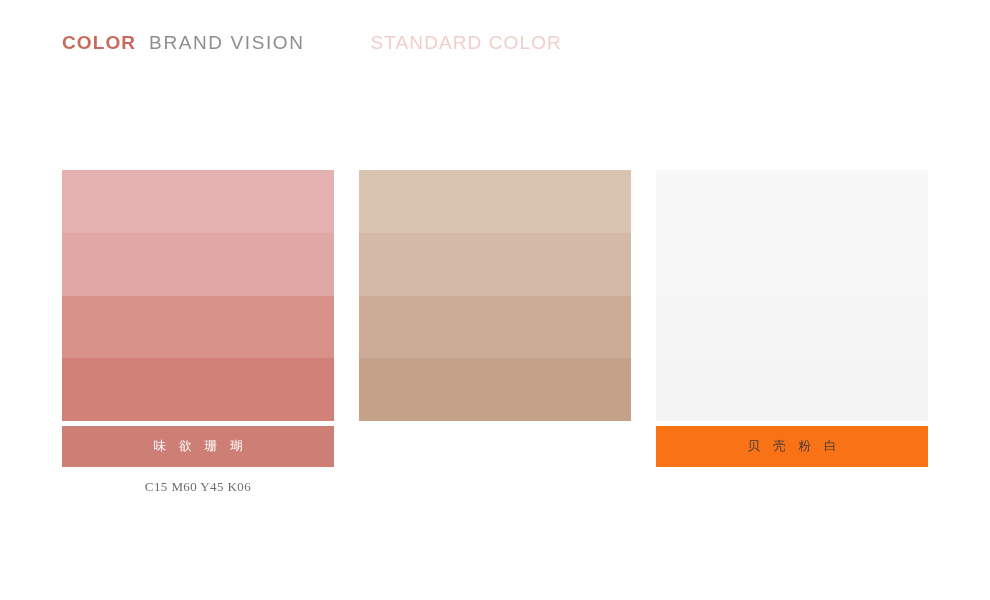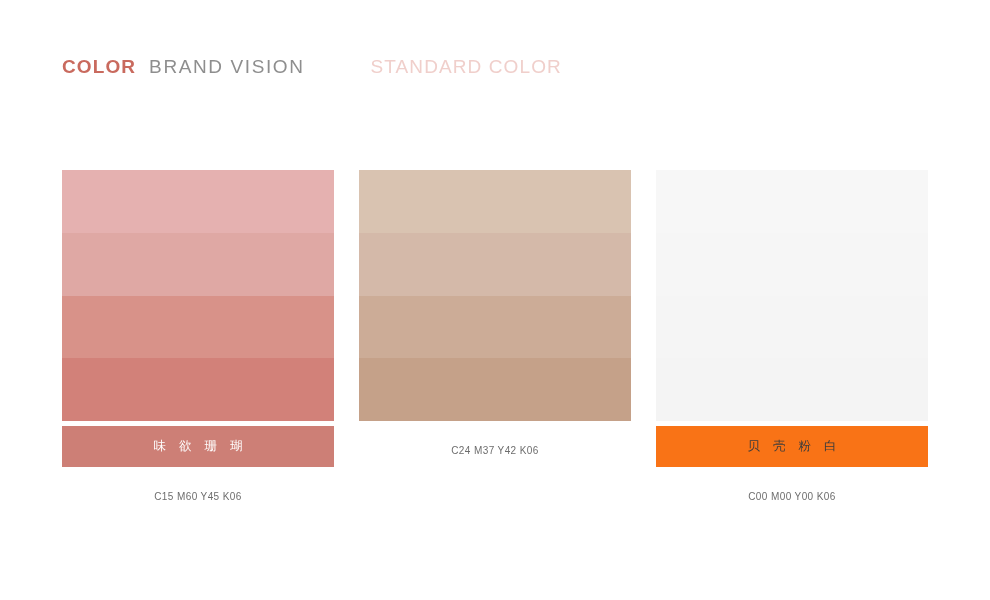--- a/index.html
+++ b/index.html
@@ -13,21 +13,21 @@
     background: #ffffff;
     font-family: "Liberation Sans", sans-serif;
     overflow: hidden;
     position: relative;
   }
 
   
   .header {
     position: absolute;
     left: 62px;
-    top: 56px;
+    top: 32px;
     display: flex;
     align-items: baseline;
     white-space: nowrap;
   }
   .title-color {
     font-size: 19px;
     font-weight: 700;
     letter-spacing: 1.1px;
     color: #c96a5e;
   }
@@ -79,26 +79,26 @@
   }
   .name-text {
     font-size: 12.5px;
     letter-spacing: 4.5px;
     text-indent: 4.5px;
     font-weight: 400;
     font-family: "DejaVu Sans", sans-serif;
     text-align: center;
   }
   .code-text {
-    margin-top: 24px;
+    margin-top: 12px;
     text-align: center;
-    font-size: 10px;
+    font-size: 13px;
     letter-spacing: 0.4px;
     color: #6d6d6d;
-    font-family: Liberation Sans, sans-serif;
+    font-family: Liberation Serif, serif;
   }
 </style>
 </head>
 <body>
 
 <div class="header">
   <span class="title-color">COLOR</span>
   <span class="title-brand">BRAND VISION</span>
   <span class="title-standard">STANDARD COLOR</span>
 </div>
@@ -118,29 +118,27 @@
     <div class="code-text">C15 M60 Y45 K06</div>
   </div>
 
   <div class="column">
     <div class="swatch-stack">
       <div class="swatch-band" style="background:#d9c3b1"></div>
       <div class="swatch-band" style="background:#d4b9a9"></div>
       <div class="swatch-band" style="background:#ccac97"></div>
       <div class="swatch-band" style="background:#c5a189"></div>
     </div>
-    <div class="code-text">C24 M37 Y42 K06</div>
   </div>
 
   <div class="column">
     <div class="swatch-stack">
       <div class="swatch-band" style="background:#f7f7f7"></div>
       <div class="swatch-band" style="background:#f6f6f6"></div>
       <div class="swatch-band" style="background:#f5f5f5"></div>
       <div class="swatch-band" style="background:#f4f4f4"></div>
     </div>
     <div class="name-bar" style="background:#f97316">
       <span class="name-text" style="color:#3c3c3c">贝 壳 粉 白</span>
     </div>
-    <div class="code-text">C00 M00 Y00 K06</div>
   </div>
 
 </div>
 
 </body></html>

